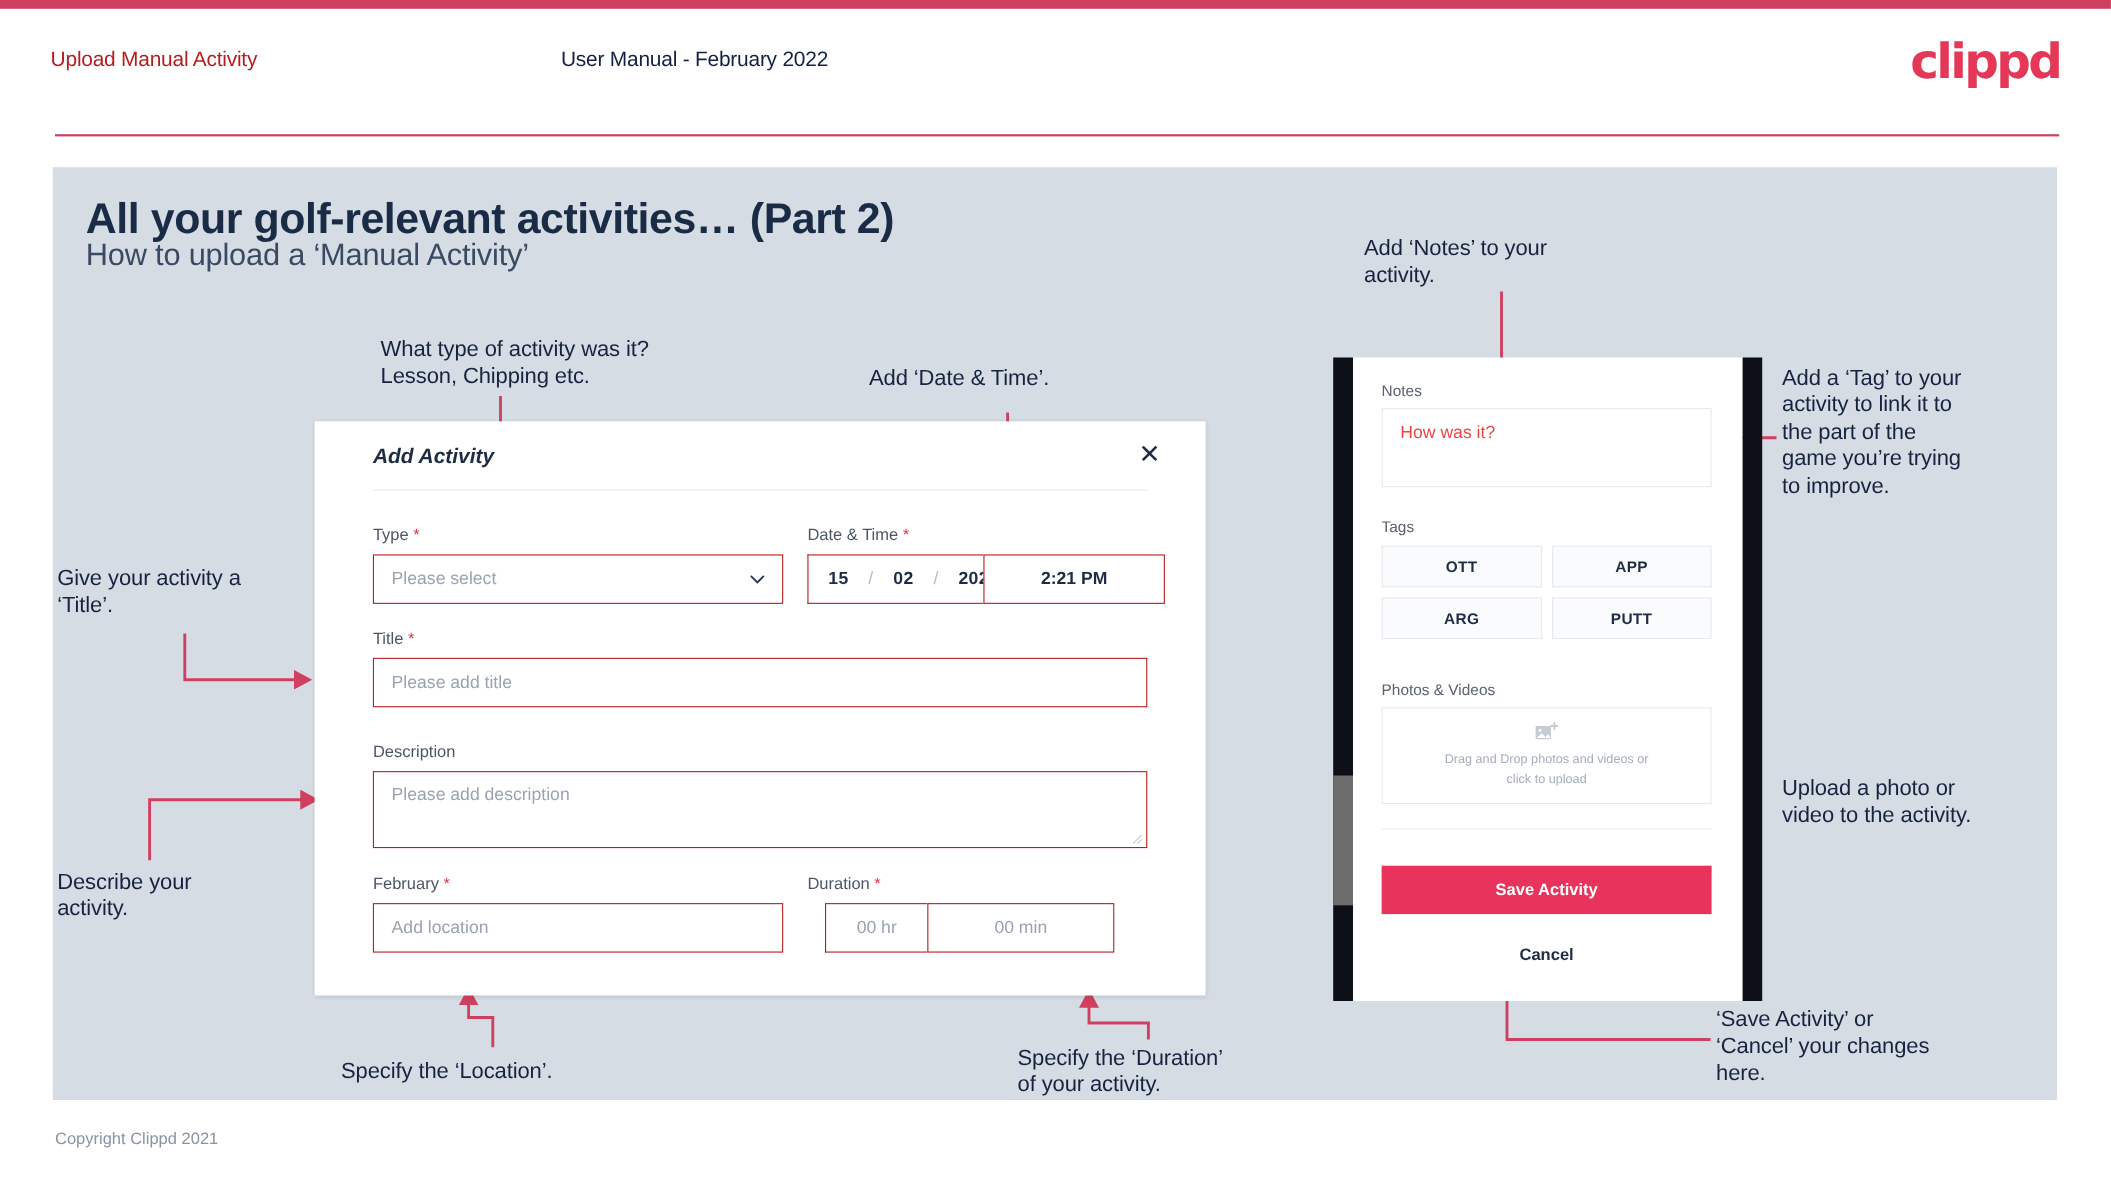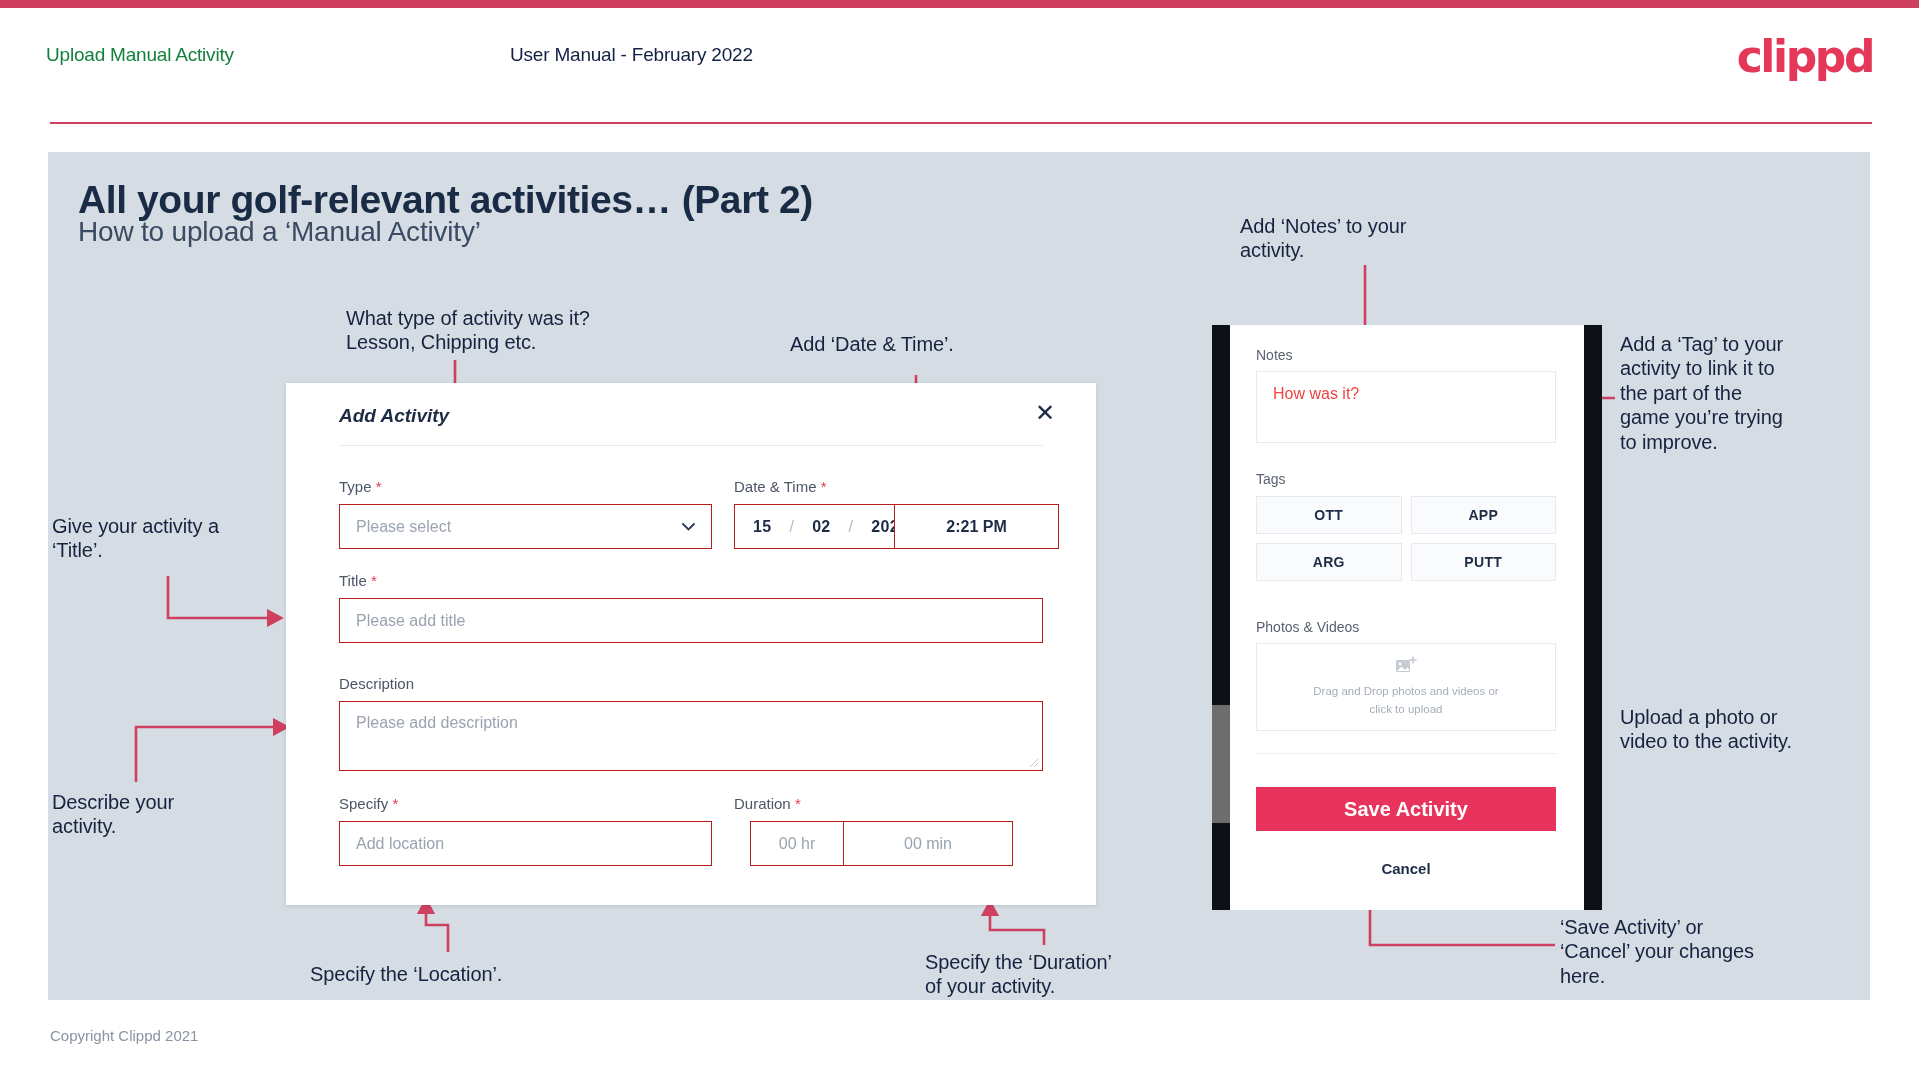--- a/index.html
+++ b/index.html
@@ -12,21 +12,21 @@
   }
   #root { position: relative; width: 1919px; height: 1079px; background:#fff; }
 
   
   .topstrip {
     position:absolute; left:0; top:0; width:1919px; height:8px;
     background:#cf4060;
   }
   .hdr-title {
     position:absolute; left:46px; top:44px;
-    font-size:19px; color:#15803d; font-weight:400; letter-spacing:-0.2px;
+    font-size:19px; color:#b91c1c; font-weight:400; letter-spacing:-0.2px;
   }
   .hdr-sub {
     position:absolute; left:510px; top:44px;
     font-size:19px; color:#132144; font-weight:400; letter-spacing:-0.2px;
   }
   .logo {
     position:absolute; right:46px; top:35px;
     font-size:44px; font-weight:700; color:#e53858;
     letter-spacing:-2.4px; line-height:1;
     font-family:"DejaVu Sans", sans-serif;
@@ -141,21 +141,21 @@
     font-size:14px; font-weight:700; color:#1d2b45; letter-spacing:.3px;
   }
   .dropzone {
     border:1px solid #e6e9ed; height:88px;
     display:flex; flex-direction:column; align-items:center; justify-content:center;
   }
   .dz-txt { font-size:11.5px; color:#a6adb8; line-height:1.5; text-align:center; }
   .p-hr { height:1px; background:#eceff2; }
   .save-btn {
     background:#e8335c; height:44px; display:flex; align-items:center; justify-content:center;
-    color:#fff; font-size:20px; font-weight:700; cursor:pointer;
+    color:#fff; font-size:15px; font-weight:700; cursor:pointer;
   }
   .cancel-btn {
     text-align:center; font-size:15px; font-weight:700; color:#1d2b45; cursor:pointer;
   }
 </style>
 </head>
 <body>
 
 <div id="root">
 
@@ -273,21 +273,21 @@
       <div class="ctrl ta">
         <span class="ph">Please add description</span>
         <svg class="ta-grip" viewBox="0 0 10 10">
           <path d="M9,1 L1,9 M9,5 L5,9" stroke="#c3c9d2" stroke-width="1" fill="none"></path>
         </svg>
       </div>
     </div>
 
     <div class="row" style="left:53px; top:412px; width:373px;">
       <div class="fld-label">
-        <span>Specify</span>
+        <span>February</span>
         <span class="req">*</span>
       </div>
       <div class="ctrl">
         <span class="ph">Add location</span>
       </div>
     </div>
 
     <div class="row" style="left:448px; top:412px; width:326px;">
       <div class="fld-label">
         <span>Duration</span>

